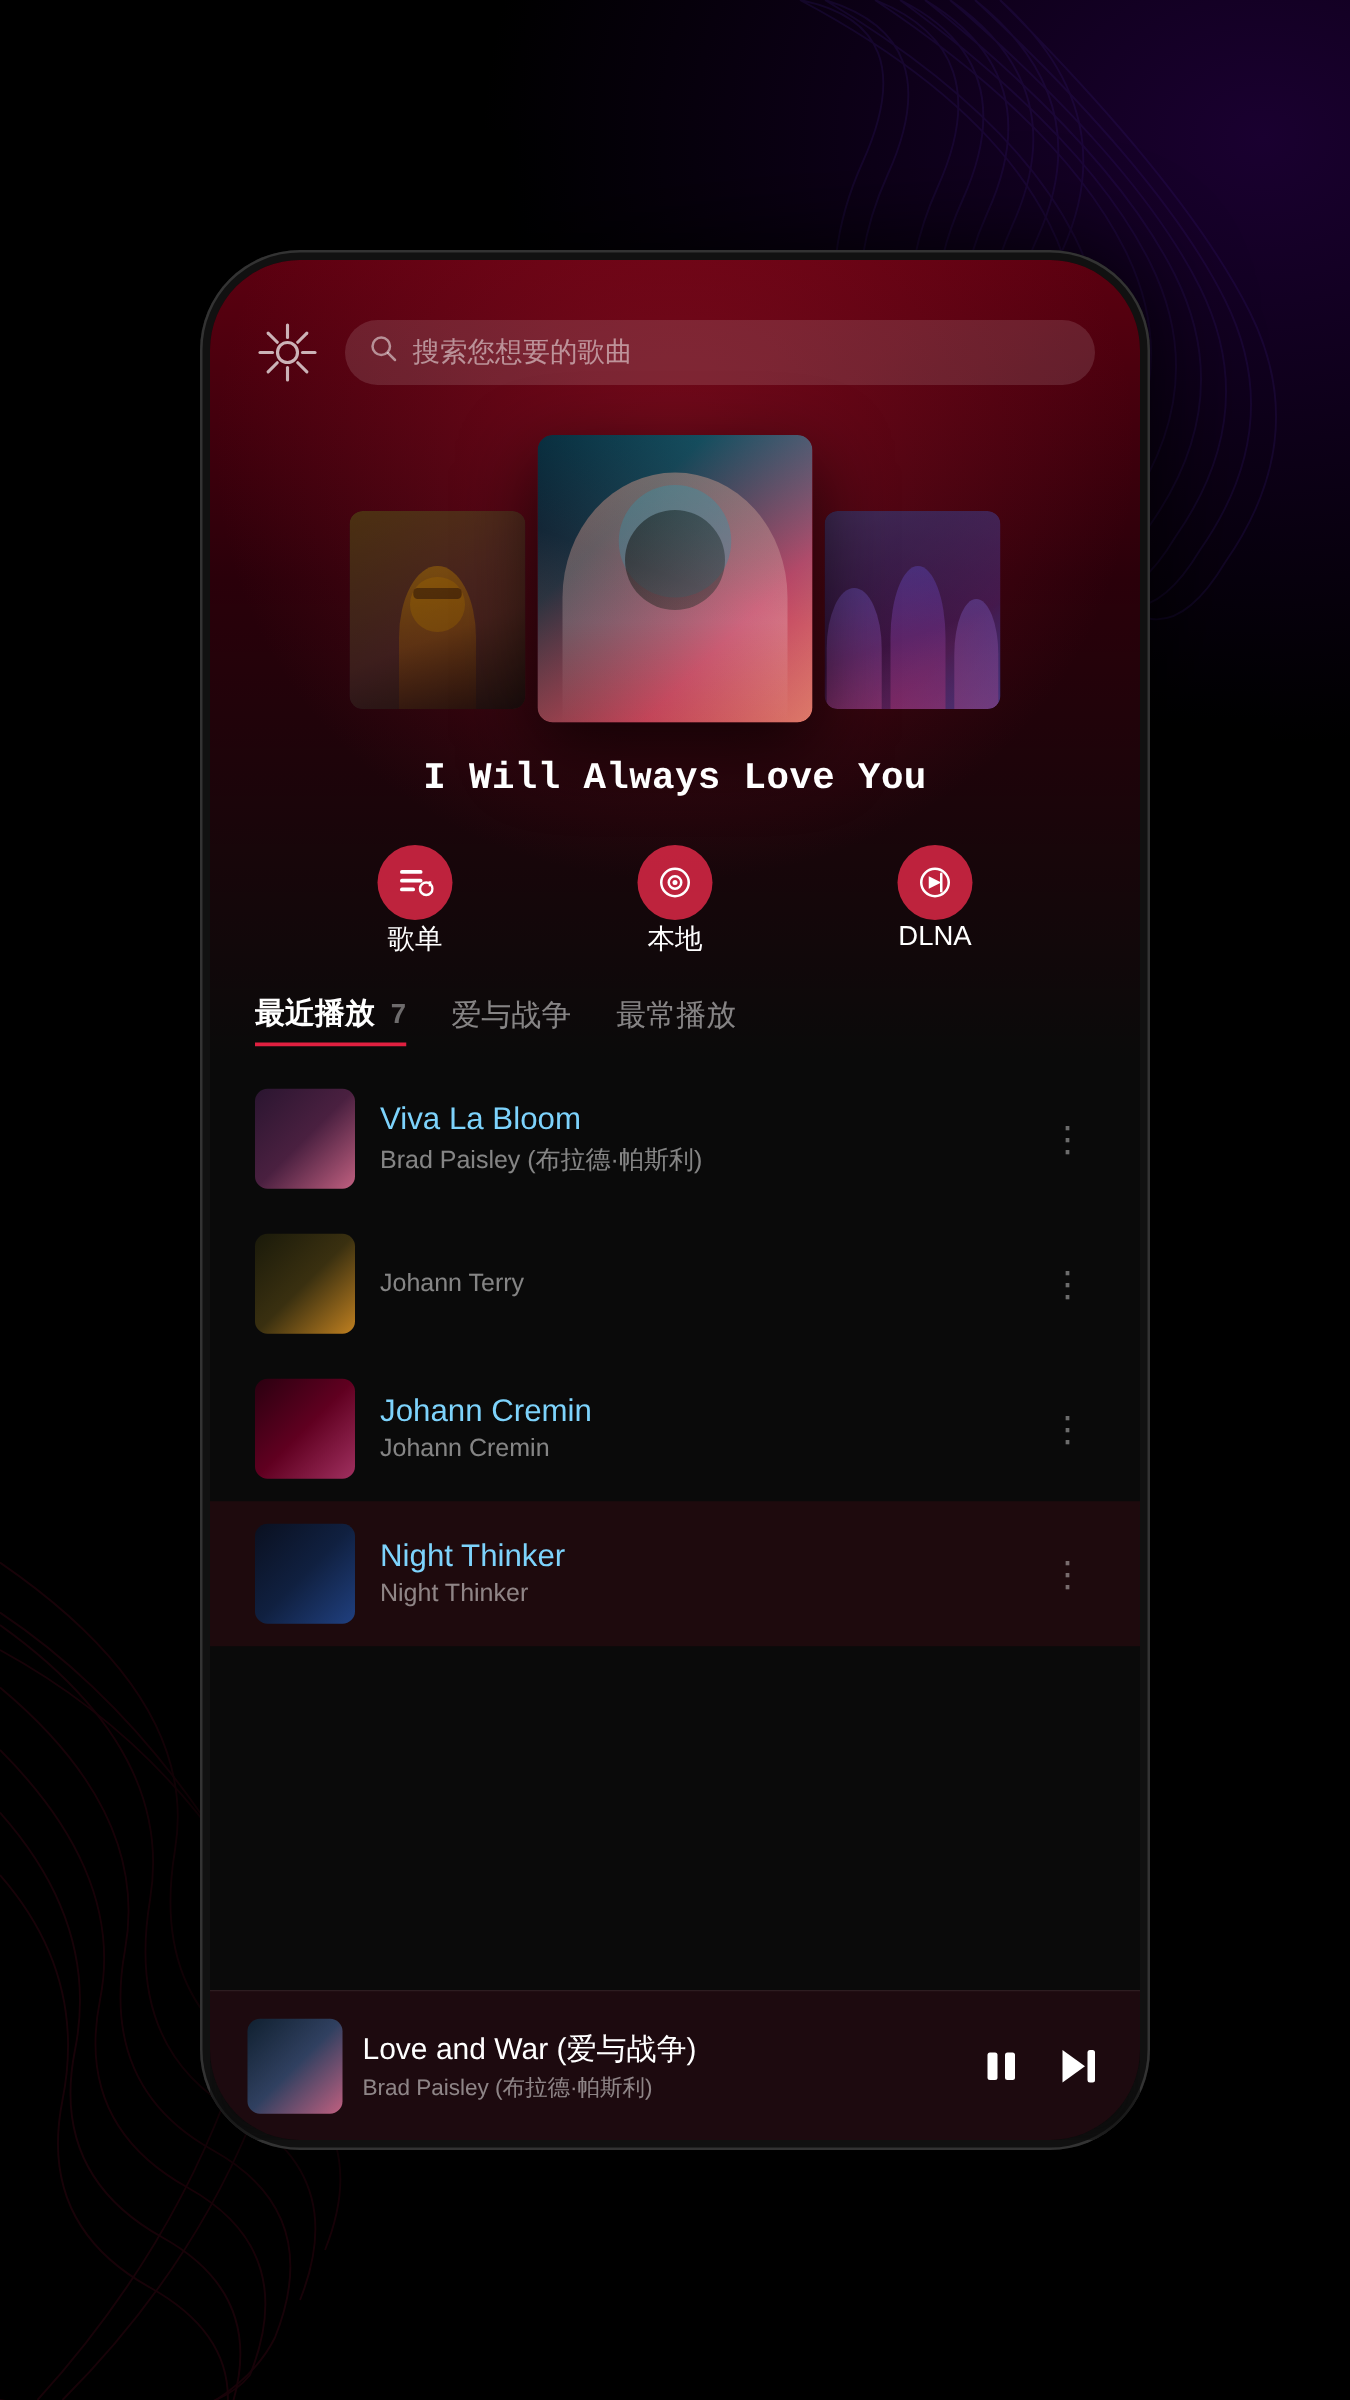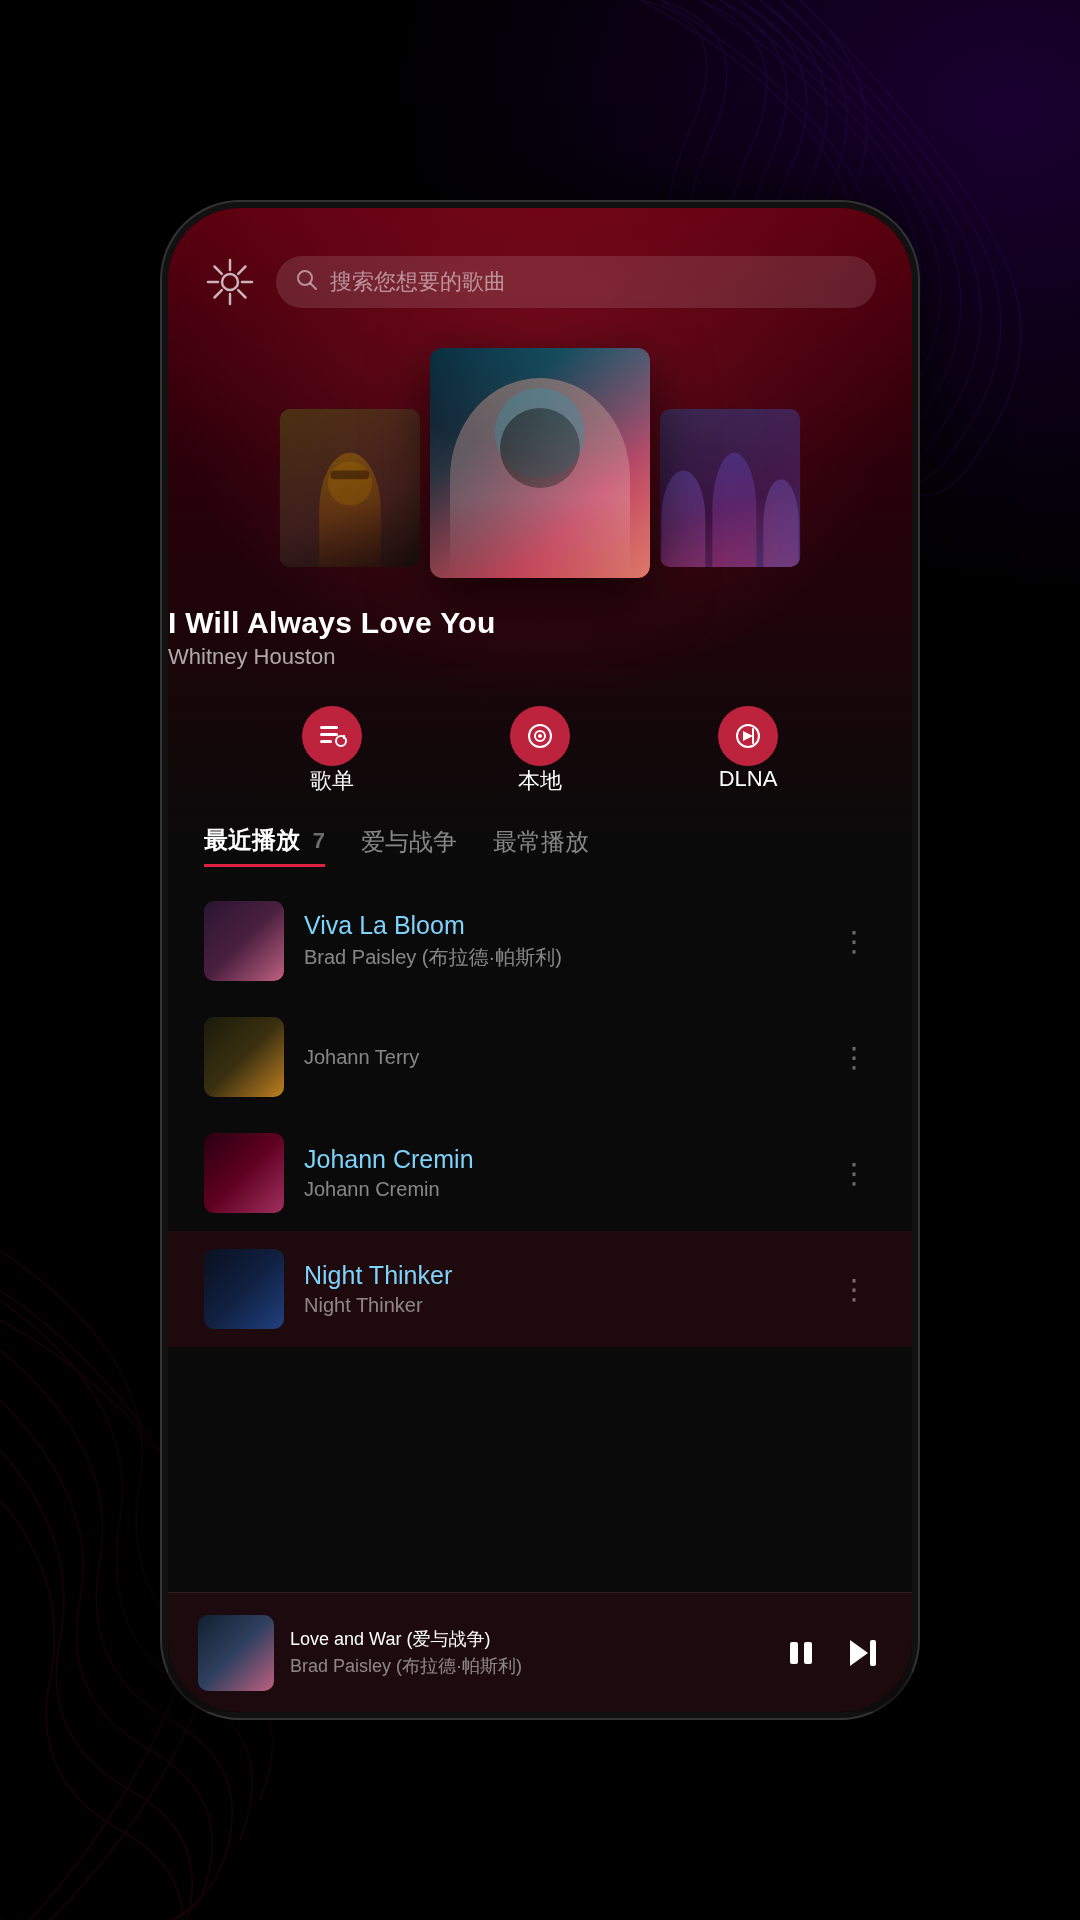--- a/index.html
+++ b/index.html
@@ -208,22 +208,23 @@
       width: 30px;
       height: 10px;
       background: #222;
       border-radius: 0 0 6px 6px;
     }
 
     
     .now-playing {
       position: relative;
       z-index: 10;
-      text-align: left;
+      text-align: center;
       padding: 12px 0 8px;
+      font-family: Liberation Mono, monospace;
     }
     .song-title {
       font-size: 30px;
       font-weight: 600;
       color: #fff;
       letter-spacing: 0.3px;
     }
     .song-artist {
       font-size: 22px;
       color: rgba(255,255,255,0.65);
@@ -351,21 +352,21 @@
       width: 76px;
       height: 76px;
       border-radius: 10px;
       background: linear-gradient(135deg, #102030 0%, #304060 50%, #c06080 100%);
       flex-shrink: 0;
     }
     .now-info {
       flex: 1;
     }
     .now-name {
-      font-size: 18px;
+      font-size: 24px;
       font-weight: 500;
       color: #fff;
     }
     .now-artist {
       font-size: 18px;
       color: rgba(255,255,255,0.5);
       margin-top: 3px;
     }
     .now-controls {
       display: flex;
@@ -501,21 +502,20 @@
               <div style="width:50px;height:110px;background:linear-gradient(180deg,rgba(100,80,200,0.6) 0%,rgba(200,80,160,0.5) 100%);border-radius:50% 50% 0 0;"></div>
               <div style="width:50px;height:130px;background:linear-gradient(180deg,rgba(80,60,180,0.7) 0%,rgba(180,60,140,0.6) 100%);border-radius:50% 50% 0 0;"></div>
               <div style="width:40px;height:100px;background:linear-gradient(180deg,rgba(120,100,220,0.5) 0%,rgba(220,100,180,0.4) 100%);border-radius:50% 50% 0 0;"></div>
             </div>
           </div>
         </div>
       </div>
 
       <div class="now-playing">
         <div class="song-title">I Will Always Love You</div>
-        <div class="song-artist">Whitney Houston</div>
       </div>
 
       <div class="category-tabs">
         <div class="cat-item">
           <div class="cat-icon">
             <svg width="30" height="30" viewBox="0 0 30 30" fill="none">
               <rect x="3" y="5" width="18" height="3" rx="1.5" fill="white"></rect>
               <rect x="3" y="12" width="18" height="3" rx="1.5" fill="white"></rect>
               <rect x="3" y="19" width="12" height="3" rx="1.5" fill="white"></rect>
               <circle cx="24" cy="20" r="5" fill="none" stroke="white" stroke-width="2"></circle>

